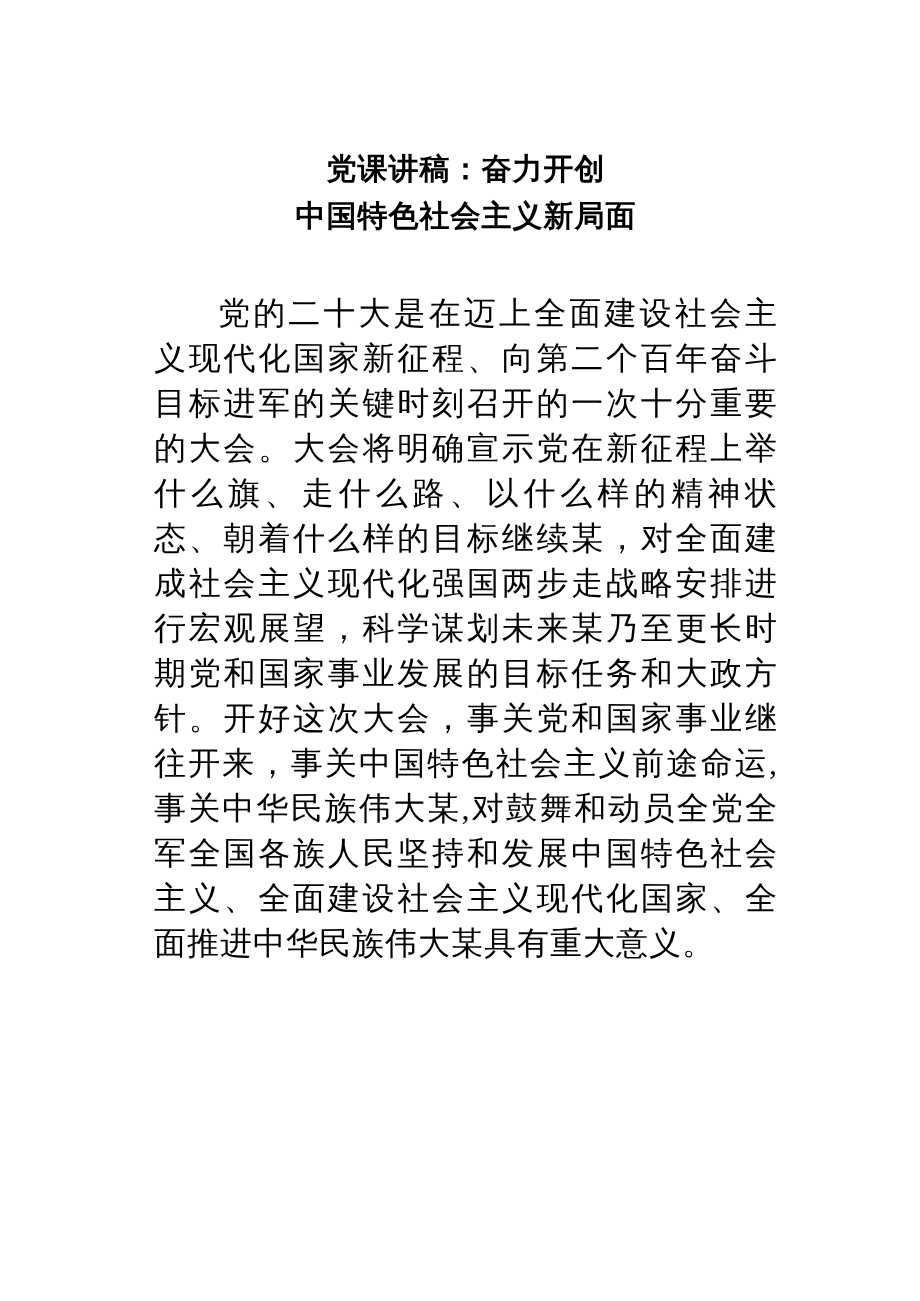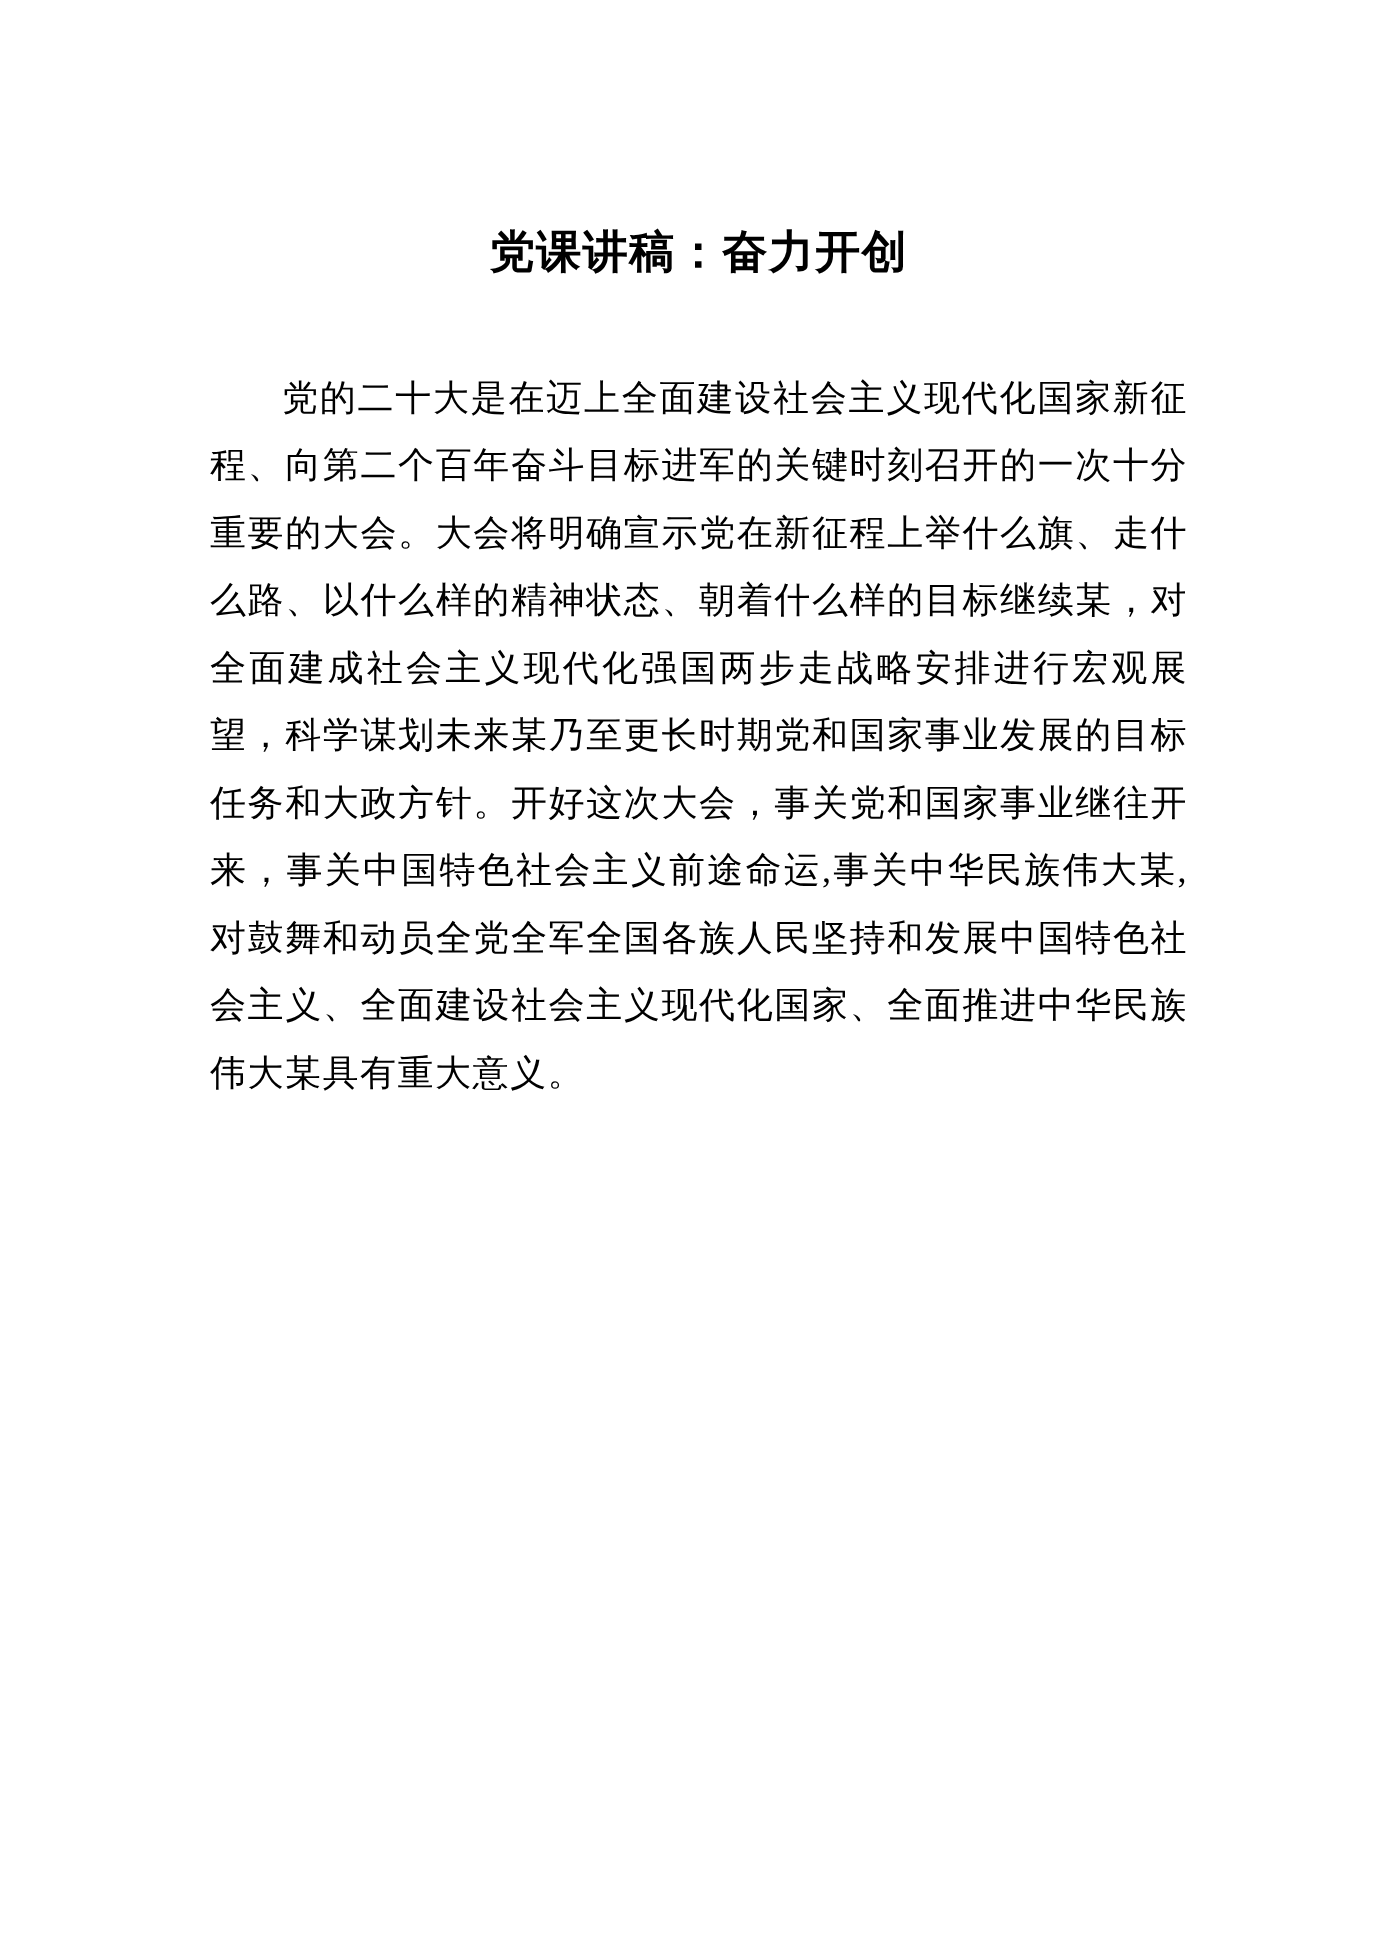--- a/index.html
+++ b/index.html
@@ -25,31 +25,32 @@
       font-weight: bold;
       font-size: 30px;
       line-height: 47px;
       margin-bottom: 52px;
       letter-spacing: 1px;
     }
     .doc-title .title-line {
       display: block;
     }
     .doc-body p.para {
-      font-size: 24px;
+      font-size: 32px;
       line-height: 45px;
       text-align: justify;
       text-indent: 2em;
       letter-spacing: 1px;
-      margin: 0;
+      margin: 14px;
     }
   </style>
 </head>
 <body>
 
 <div class="page">
   <h1 class="doc-title">
     <span class="title-line">党课讲稿：奋力开创</span>
+    <span class="title-line">中国特色社会主义新局面</span>
   </h1>
   <div class="doc-body">
     <p class="para">党的二十大是在迈上全面建设社会主义现代化国家新征程、向第二个百年奋斗目标进军的关键时刻召开的一次十分重要的大会。大会将明确宣示党在新征程上举什么旗、走什么路、以什么样的精神状态、朝着什么样的目标继续某，对全面建成社会主义现代化强国两步走战略安排进行宏观展望，科学谋划未来某乃至更长时期党和国家事业发展的目标任务和大政方针。开好这次大会，事关党和国家事业继往开来，事关中国特色社会主义前途命运,事关中华民族伟大某,对鼓舞和动员全党全军全国各族人民坚持和发展中国特色社会主义、全面建设社会主义现代化国家、全面推进中华民族伟大某具有重大意义。</p>
   </div>
 </div>
 
 </body></html>

